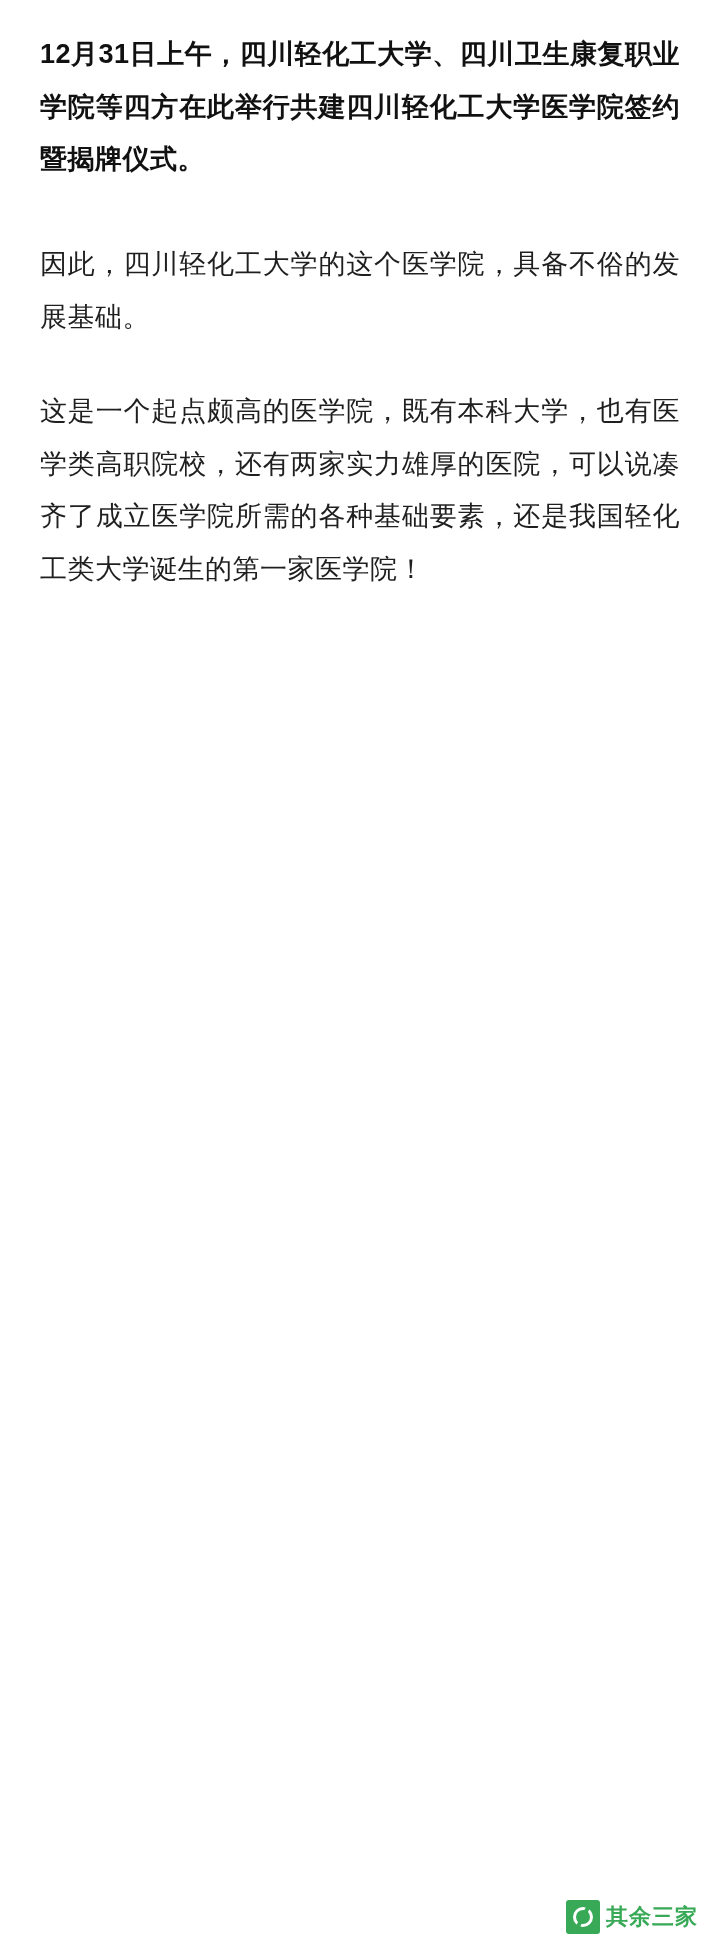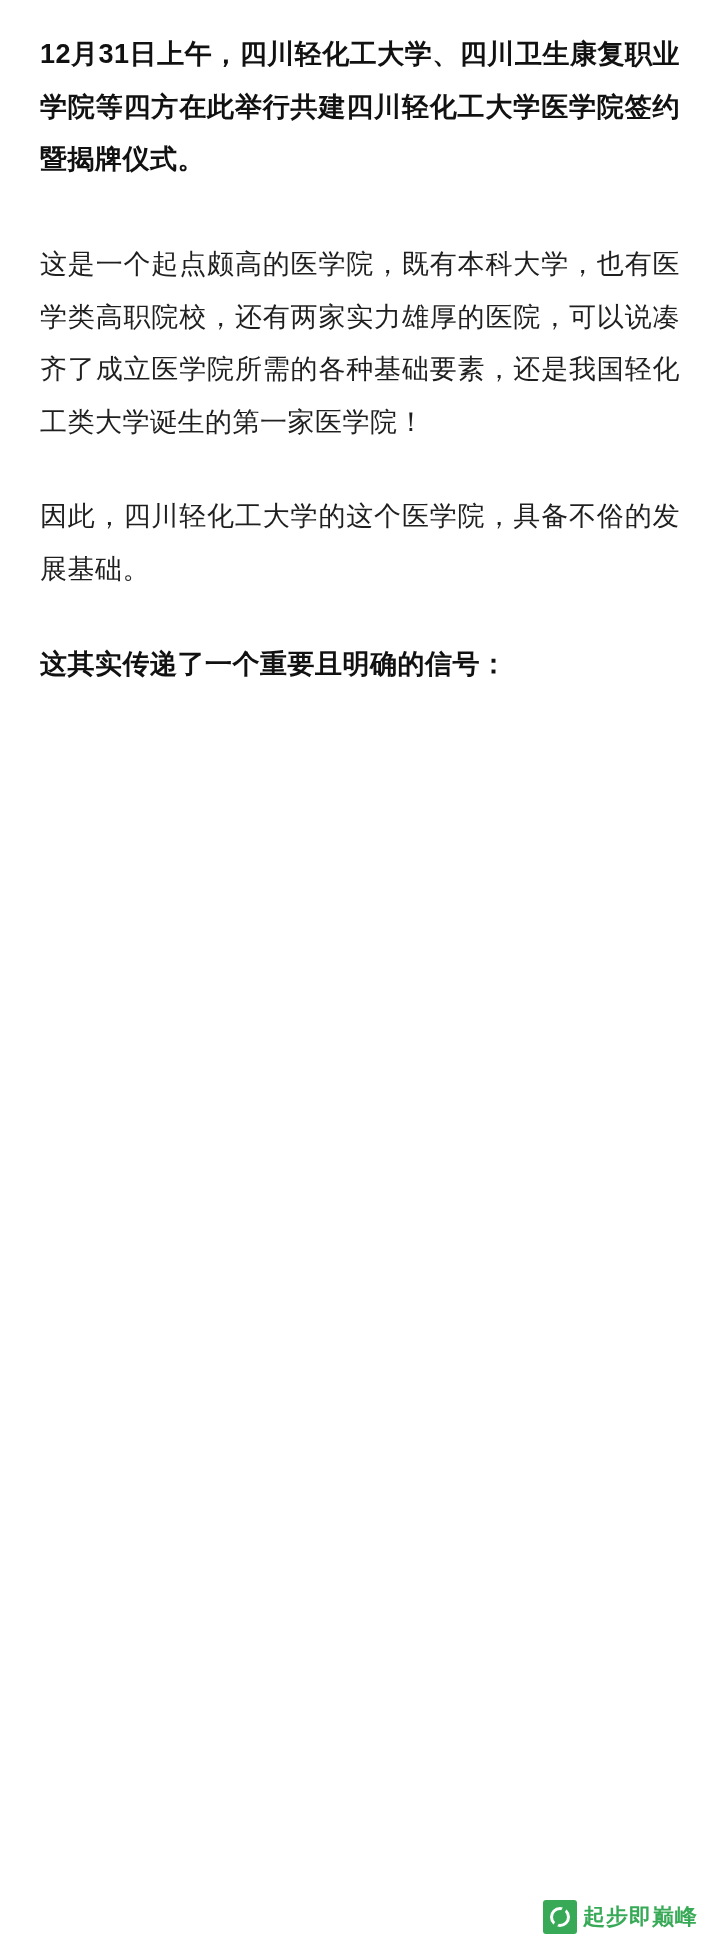--- a/index.html
+++ b/index.html
@@ -91,27 +91,26 @@
     white-space: nowrap;
   }
 </style>
 </head>
 <body>
 
 <div class="article">
 
   <p class="para bold lead">12月31日上午，四川轻化工大学、四川卫生康复职业学院等四方在此举行共建四川轻化工大学医学院签约暨揭牌仪式。</p>
 
+  <p class="para">因此，四川轻化工大学的这个医学院，具备不俗的发展基础。</p>
+
   <p class="para">这是一个起点颇高的医学院，既有本科大学，也有医学类高职院校，还有两家实力雄厚的医院，可以说凑齐了成立医学院所需的各种基础要素，还是我国轻化工类大学诞生的第一家医学院！</p>
-
-  <p class="para">因此，四川轻化工大学的这个医学院，具备不俗的发展基础。</p>
 
 
 
-  <p class="para bold signal">这其实传递了一个重要且明确的信号：</p>
 
 
   <div class="watermark">
     <span class="wm-mark"></span>
-    <span class="wm-text">起步即巅峰</span>
+    <span class="wm-text">其余三家</span>
   </div>
 
 </div>
 
 </body></html>

